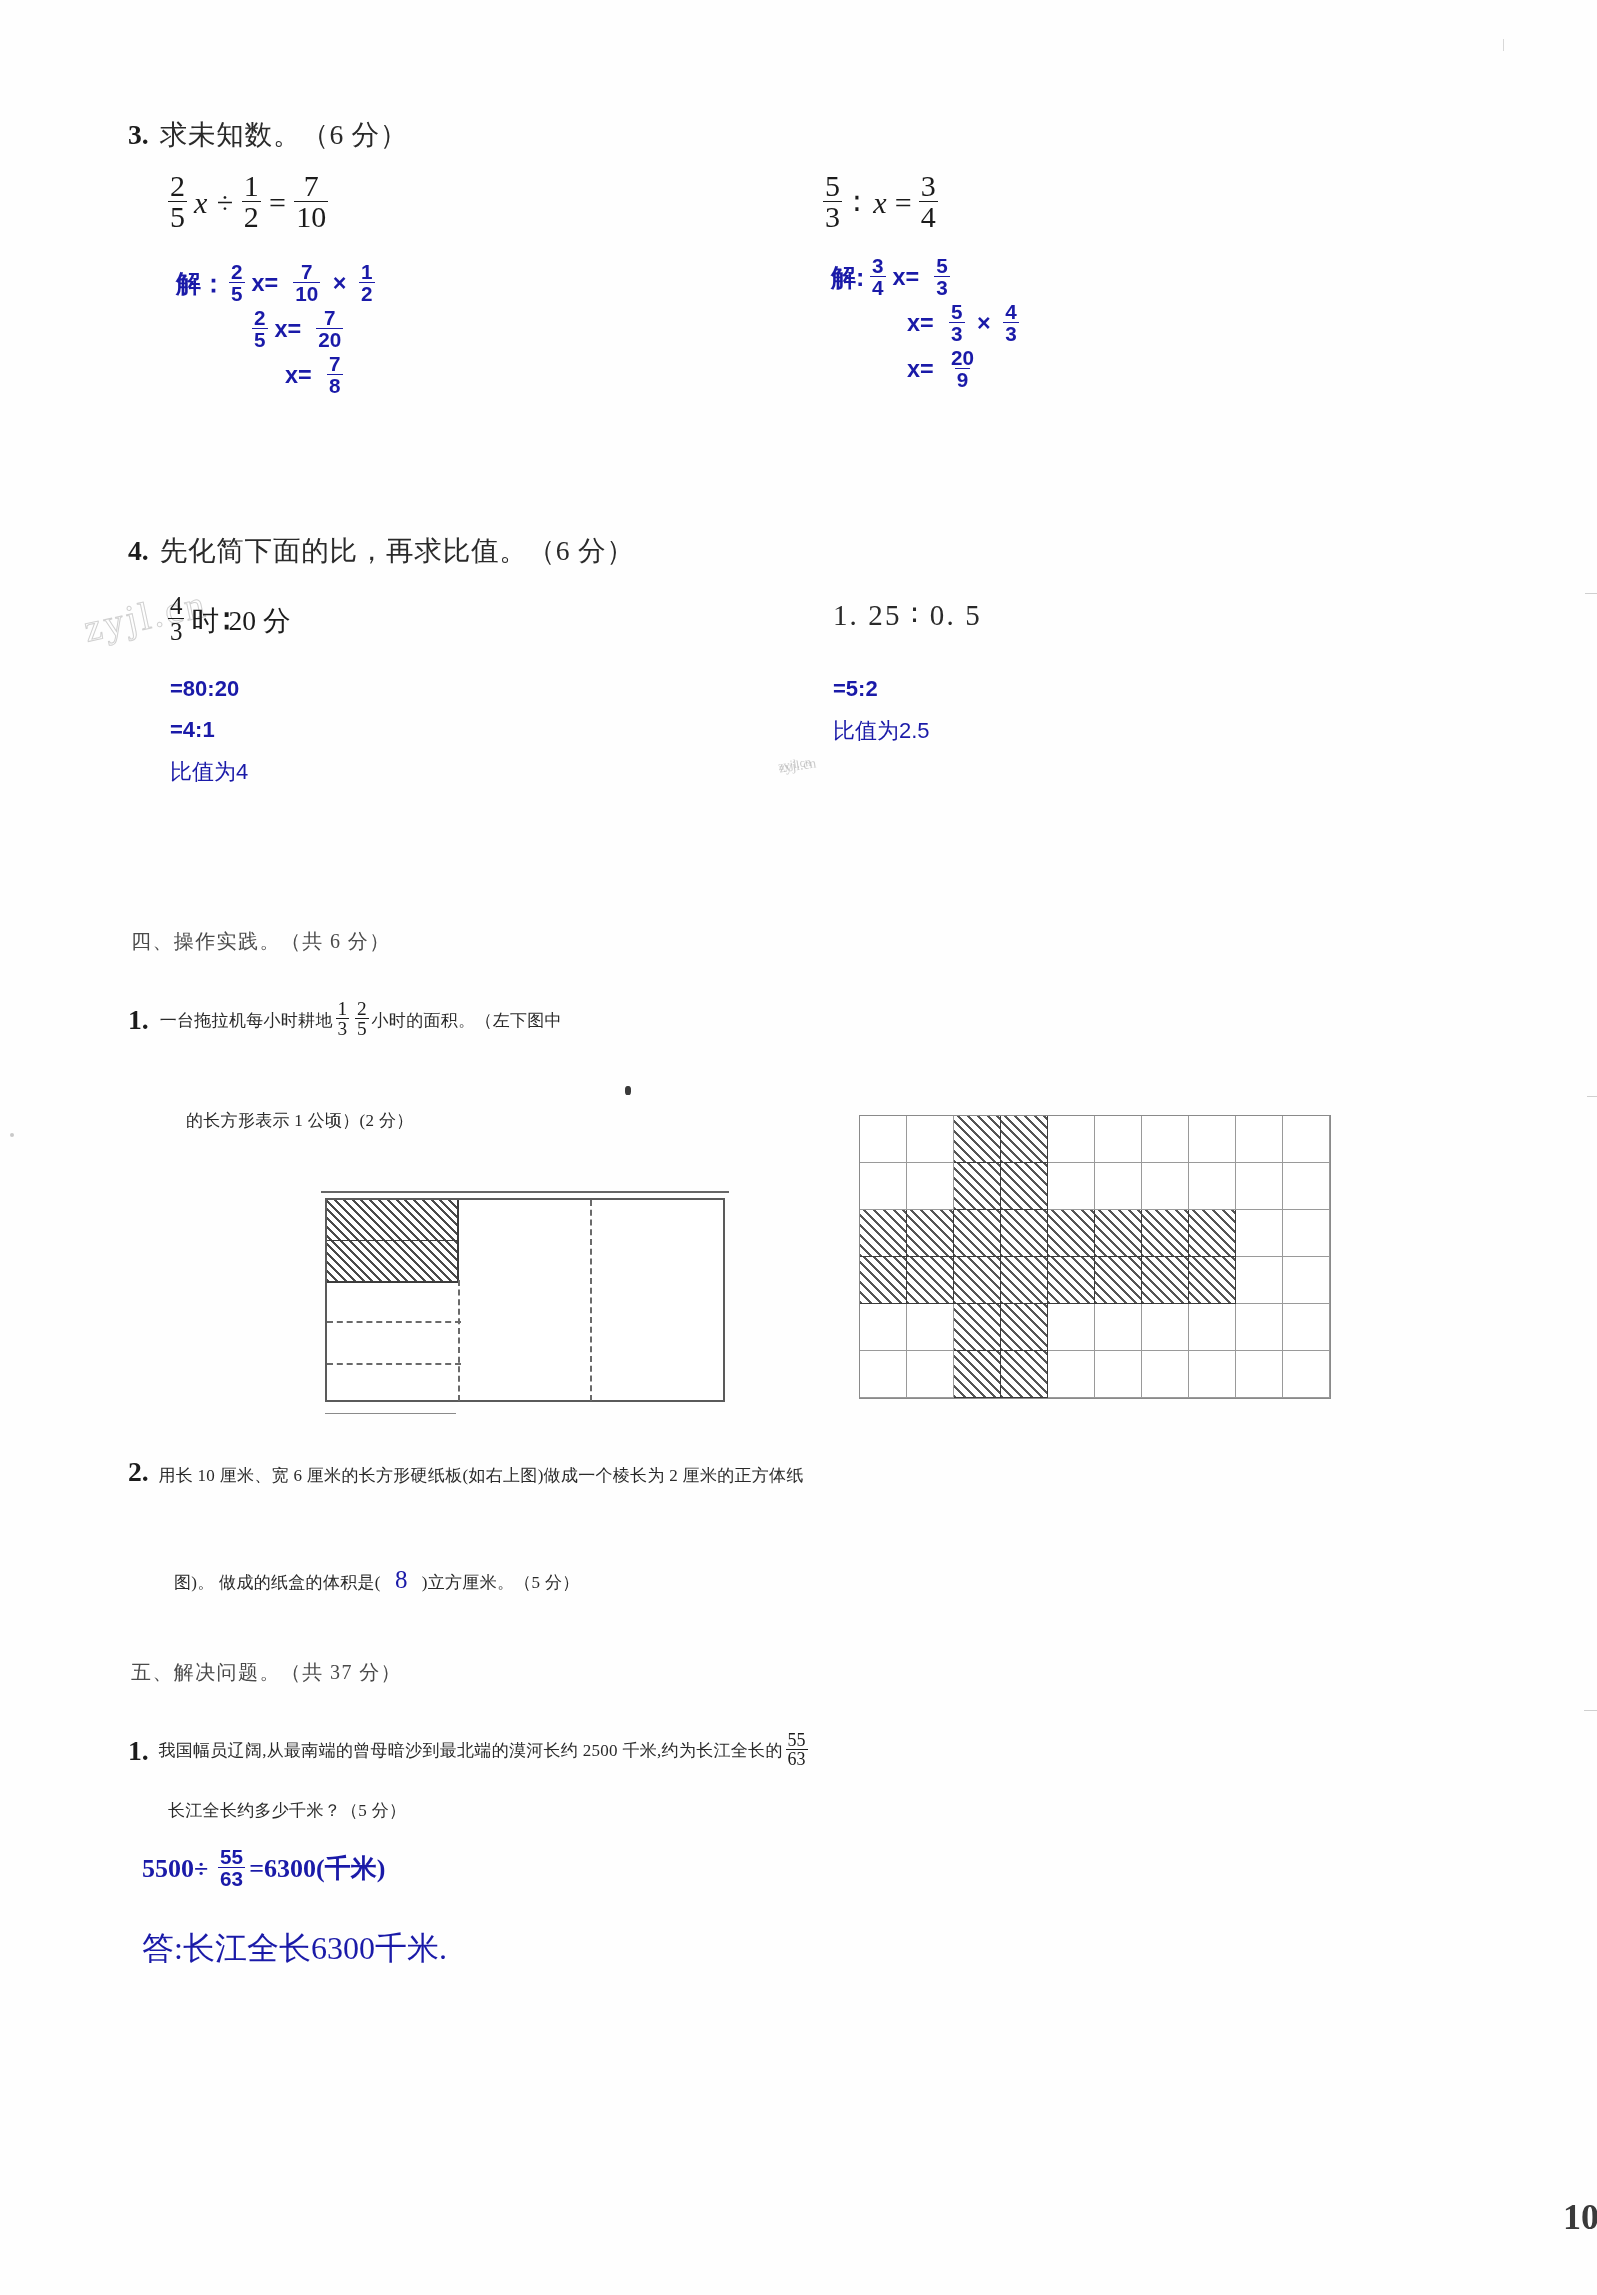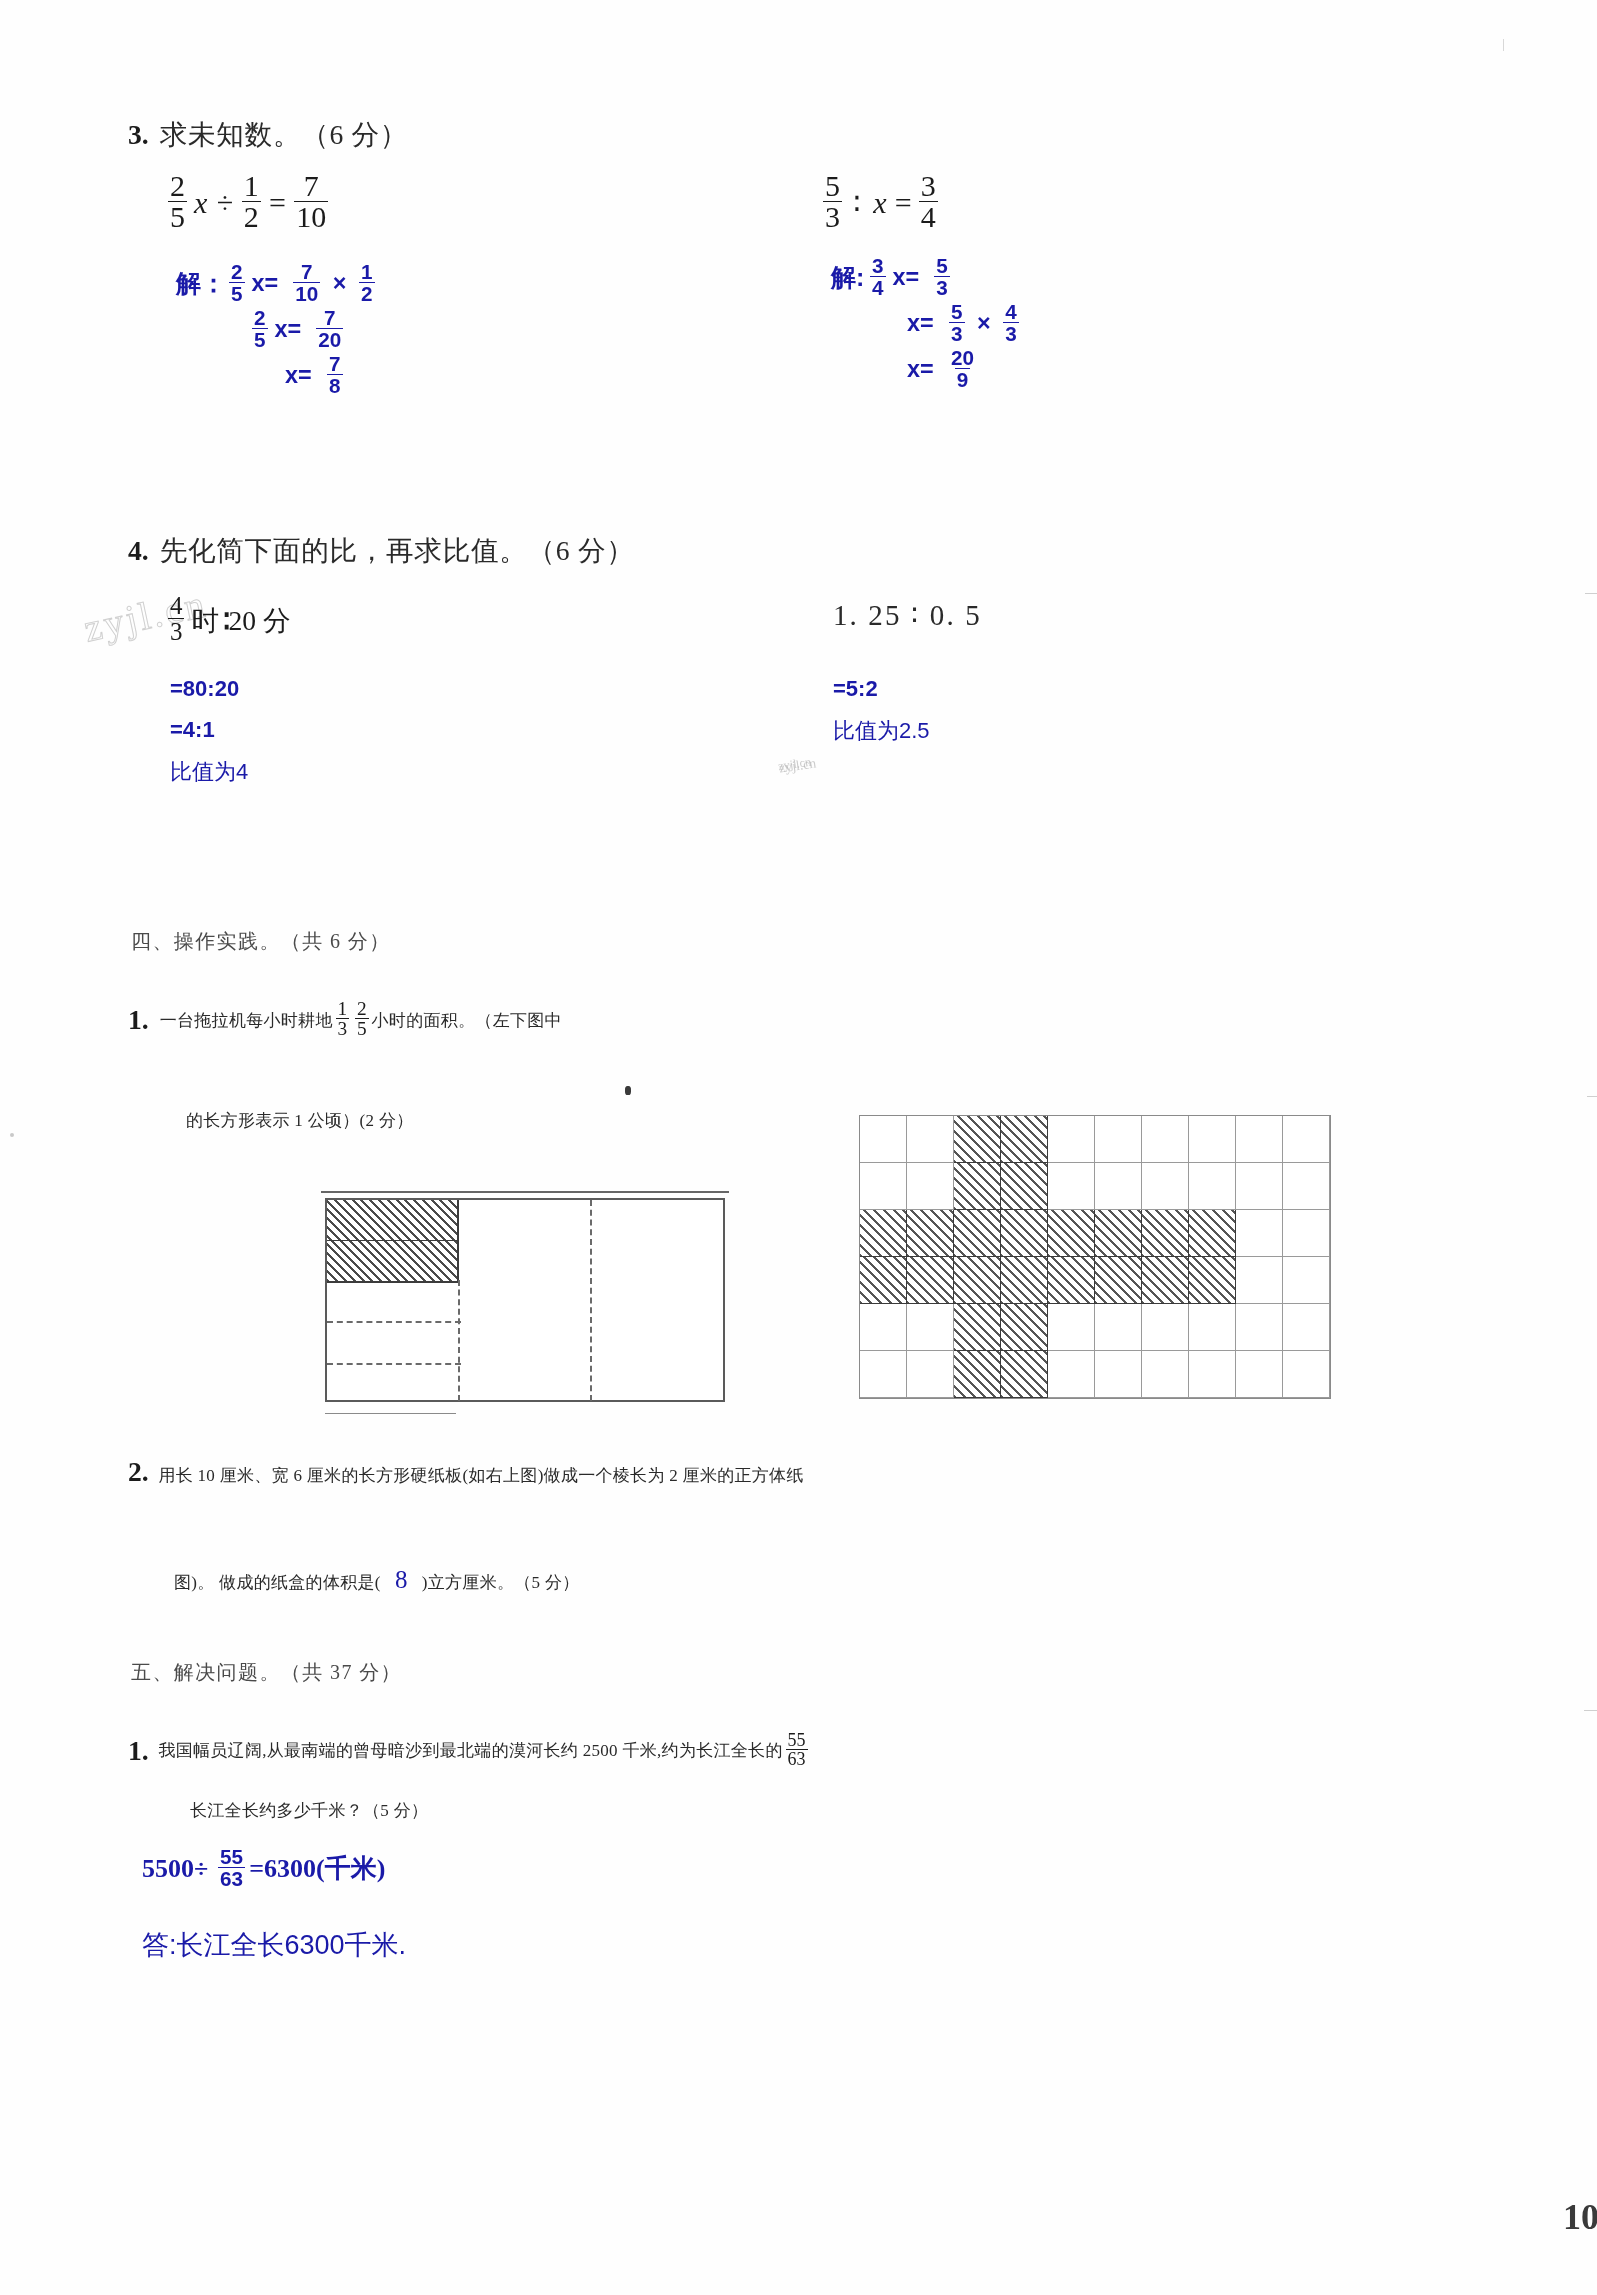--- a/index.html
+++ b/index.html
@@ -458,30 +458,30 @@
   <div class="abs" style="left:128px; top:1732px;">
     <div style="display:flex; align-items:center;">
       <span class="qnum" style="margin-right:9.7px;">1.</span>
       <span class="body-text">我国幅员辽阔,从最南端的曾母暗沙到最北端的漠河长约 2500 千米,约为长江全长的</span>
       <span class="frac sm ink" style="font-size:18px;">
         <span class="num">55</span>
         <span class="den">63</span>
       </span>
     </div>
   </div>
-  <div class="abs body-text" style="left:190px; top:1799px;">长江全长约多少千米？（5 分）</div>
+  <div class="abs body-text" style="left:168px; top:1799px;">长江全长约多少千米？（5 分）</div>
 
   <div class="abs" style="left:142px; top:1847px;">
     <div class="bluework" style="font-size:26px; font-family:'Liberation Serif', serif;">
       <span>5500÷</span>
       <span class="frac" style="font-size:20.7px; margin-left:9.7px; margin-right:4.1px;">
         <span class="num">55</span>
         <span class="den">63</span>
       </span>
       <span>=6300(千米)</span>
     </div>
   </div>
-  <div class="abs bluetext" style="left:142px; top:1927px; font-size:27px; font-family:Liberation Sans, sans-serif;">答:长江全长6300千米.</div>
+  <div class="abs bluetext" style="left:142px; top:1927px; font-size:32px; font-family:Liberation Serif, serif;">答:长江全长6300千米.</div>
 
   <div class="page-num" style="left:1563px; top:2196px;">10</div>
 
 </div>
 
 
 </body></html>

